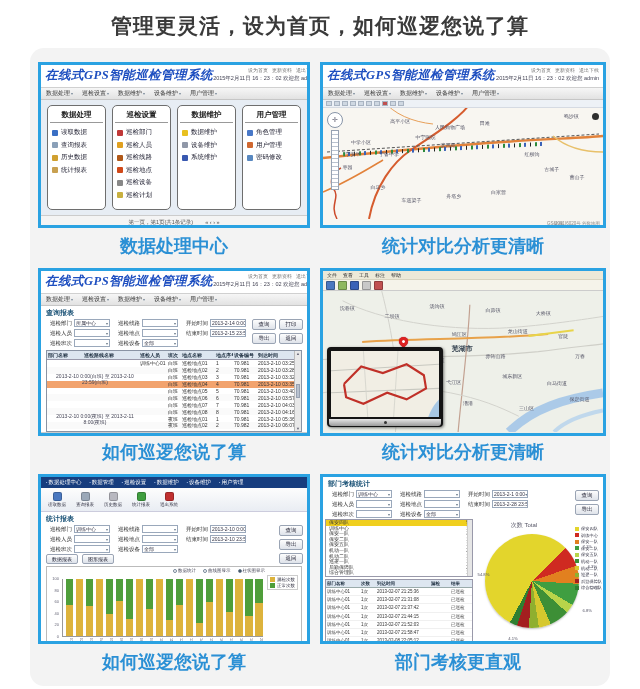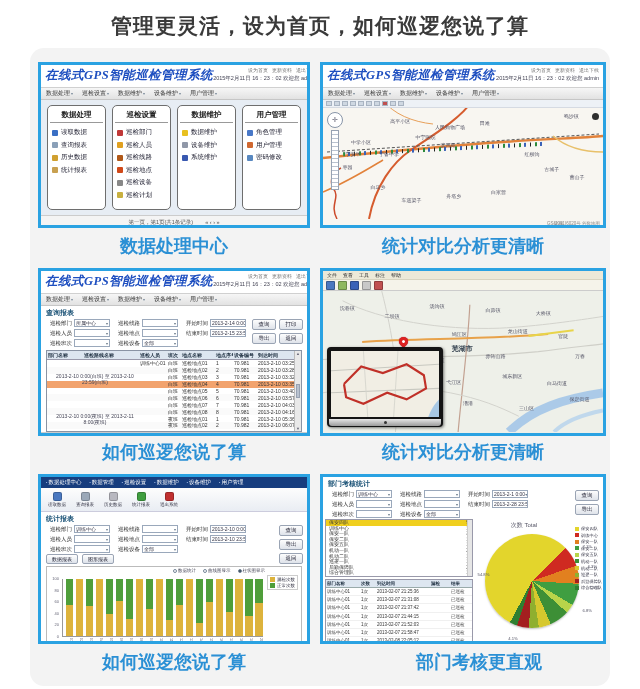--- a/index.html
+++ b/index.html
@@ -2,21 +2,21 @@
 <html><head>
 <meta charset="utf-8">
 <style>
   html,body{margin:0;padding:0;background:#fff}
   body{width:640px;height:689px;position:relative;font-family:"Liberation Sans",sans-serif;overflow:hidden}
   .backdrop{position:absolute;left:30px;top:48px;width:580px;height:638px;background:#f3f3f3;border-radius:14px}
   .main-title{position:absolute;top:12px;left:0;width:640px;text-align:center;font-size:21px;font-weight:bold;color:#3a3a3a;letter-spacing:1px}
   .caption{position:absolute;height:24px;text-align:center;font-size:18px;font-weight:bold;color:#2b90d5}
   #c1l{left:38px;width:272px;top:234px}#c1r{left:320px;width:286px;top:234px}
   #c2l{left:38px;width:272px;top:440px}#c2r{left:320px;width:286px;top:440px}
-  #c3l{left:38px;width:272px;top:650px}#c3r{left:336px;width:286px;top:650px}
+  #c3l{left:38px;width:272px;top:650px}#c3r{left:315px;width:286px;top:650px}
   .panel{position:absolute;background:#fff;border:3px solid #2aa2e2;box-sizing:border-box;overflow:hidden}
   #p1{left:38px;top:62px;width:272px;height:166px}
   #p2{left:320px;top:62px;width:286px;height:166px}
   #p3{left:38px;top:268px;width:272px;height:168px}
   #p4{left:320px;top:268px;width:286px;height:168px}
   #p5{left:38px;top:474px;width:272px;height:170px}
   #p6{left:320px;top:474px;width:286px;height:170px}
   
   .apphead{display:flex;justify-content:space-between;align-items:flex-start;height:22px;padding:2px 4px 0;box-sizing:border-box}
   .app-title{font-family:"Liberation Serif",serif;font-style:italic;font-weight:bold;color:#1e4fc0;font-size:12.5px;letter-spacing:.5px;white-space:nowrap}

